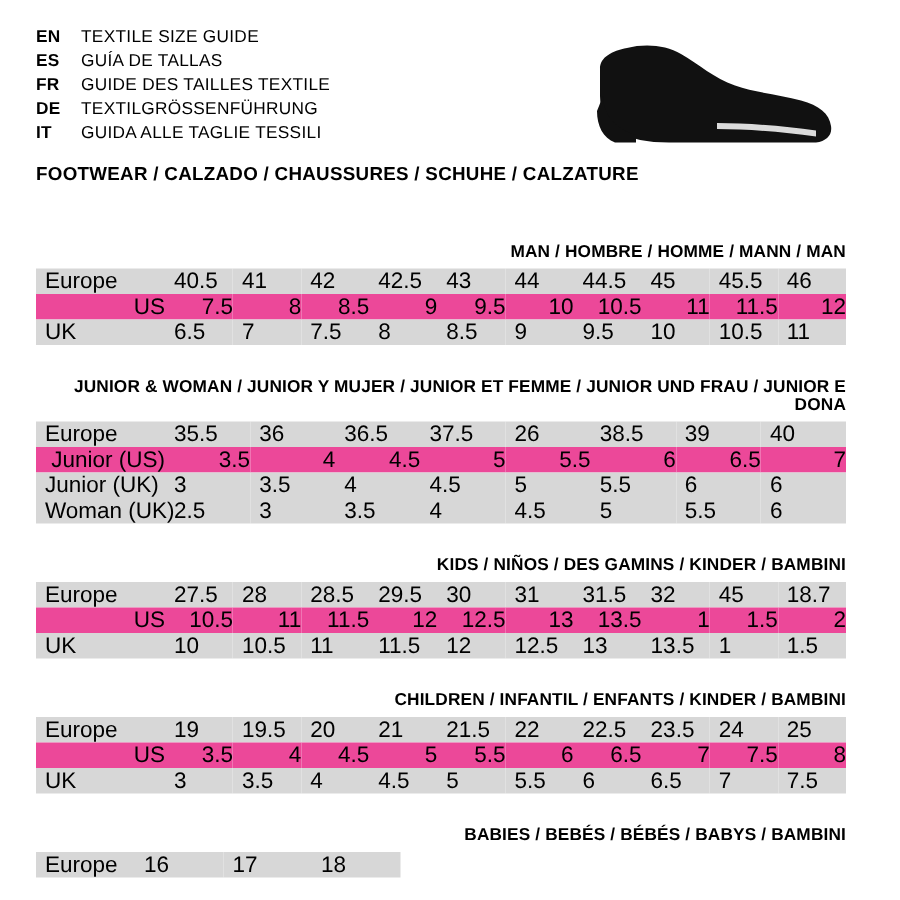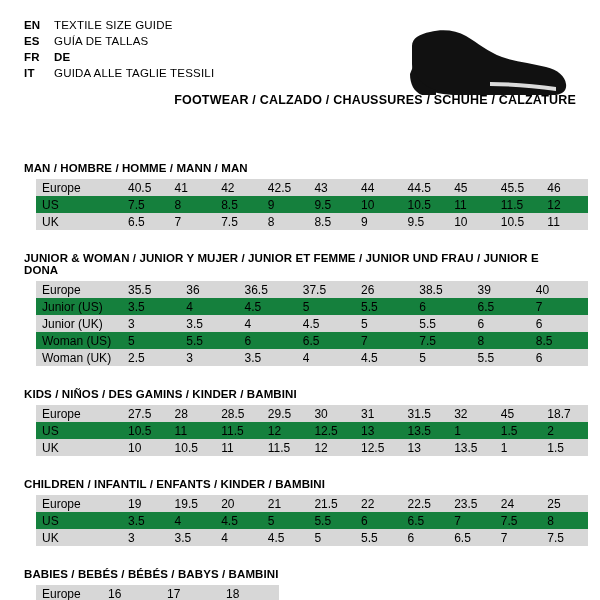--- a/index.html
+++ b/index.html
@@ -7,21 +7,21 @@
     margin: 0; padding: 0;
     width: 600px; height: 600px;
     background: #ffffff;
     font-family: "Liberation Sans", sans-serif;
     color: #000000;
   }
   #page {
     position: relative;
     width: 600px;
     height: 600px;
-    padding: 18px 24px 0 24px;
+    padding: 18px 36px 0 24px;
     overflow: hidden;
   }
 
   
   .header {
     position: relative;
     height: 104px;
   }
   .lang-block {
     display: grid;
@@ -41,67 +41,68 @@
     top: 6px;
     width: 200px;
     height: 86px;
   }
 
   .category-title {
     margin-top: 12px;
     font-size: 12.5px;
     font-weight: bold;
     letter-spacing: 0.2px;
-    text-align: right;
   }
 
   
   .group { margin-top: 22px; }
   .group-title {
     font-size: 11.5px;
     font-weight: bold;
     letter-spacing: 0.1px;
     padding-bottom: 5px;
+    text-align: right;
   }
   table {
     border-collapse: collapse;
     width: 100%;
     table-layout: fixed;
-    font-size: 12px;
-    margin-left: 12px;
+    font-size: 15px;
   }
   td {
     height: 17px;
     padding: 0 0 0 6px;
     text-align: left;
     vertical-align: middle;
     white-space: nowrap;
   }
   tr.shaded td { background: #d7d7d7; }
-  tr.plain td { background: #15803d; }
+  tr.plain td { background: #ec4899; text-align: right; }
   td.lbl { width: 86px; }
   .group.babies table { width: 243px; }
   .group.babies td.lbl { width: 66px; }
 
   
   .group.man { margin-top: 40px; }
 </style>
 </head>
 <body>
 
 <div id="page">
 
   <div class="header">
     <div class="lang-block">
         <div class="lang-code">EN</div>
         <div class="lang-text">TEXTILE SIZE GUIDE</div>
         <div class="lang-code">ES</div>
         <div class="lang-text">GUÍA DE TALLAS</div>
         <div class="lang-code">FR</div>
+        <div class="lang-text">GUIDE DES TAILLES TEXTILE</div>
         <div class="lang-code">DE</div>
+        <div class="lang-text">TEXTILGRÖSSENFÜHRUNG</div>
         <div class="lang-code">IT</div>
         <div class="lang-text">GUIDA ALLE TAGLIE TESSILI</div>
       </div>
     <div class="shoe-wrap">
       <svg viewBox="0 0 200 86" width="200" height="86" aria-hidden="true">
         <path fill="#111111" d="M60 8 C72 5 86 6 96 12 C108 19 118 28 132 33
           C146 38 162 39 176 43 C188 46 195 52 196 60 C197 66 193 70 186 71
           L88 71 C74 71 62 69 54 63 C46 57 42 49 42 40 L42 22 C42 14 50 10 60 8 Z"></path>
         <path fill="#111111" d="M44 40 C44 52 52 62 66 66 L66 71 L52 71 C44 68 40 60 40 50 Z"></path>
         <path fill="#ffffff" d="M120 58 C140 58 165 60 186 63 L186 67 C164 64 140 62 120 62 Z" opacity="0.85"></path>
@@ -187,31 +188,20 @@
               <td class="lbl">Junior (UK)</td>
               <td>3</td>
               <td>3.5</td>
               <td>4</td>
               <td>4.5</td>
               <td>5</td>
               <td>5.5</td>
               <td>6</td>
               <td>6</td>
             </tr>
-            <tr class="plain">
-              <td class="lbl">Woman (US)</td>
-              <td>5</td>
-              <td>5.5</td>
-              <td>6</td>
-              <td>6.5</td>
-              <td>7</td>
-              <td>7.5</td>
-              <td>8</td>
-              <td>8.5</td>
-            </tr>
             <tr class="shaded">
               <td class="lbl">Woman (UK)</td>
               <td>2.5</td>
               <td>3</td>
               <td>3.5</td>
               <td>4</td>
               <td>4.5</td>
               <td>5</td>
               <td>5.5</td>
               <td>6</td>

